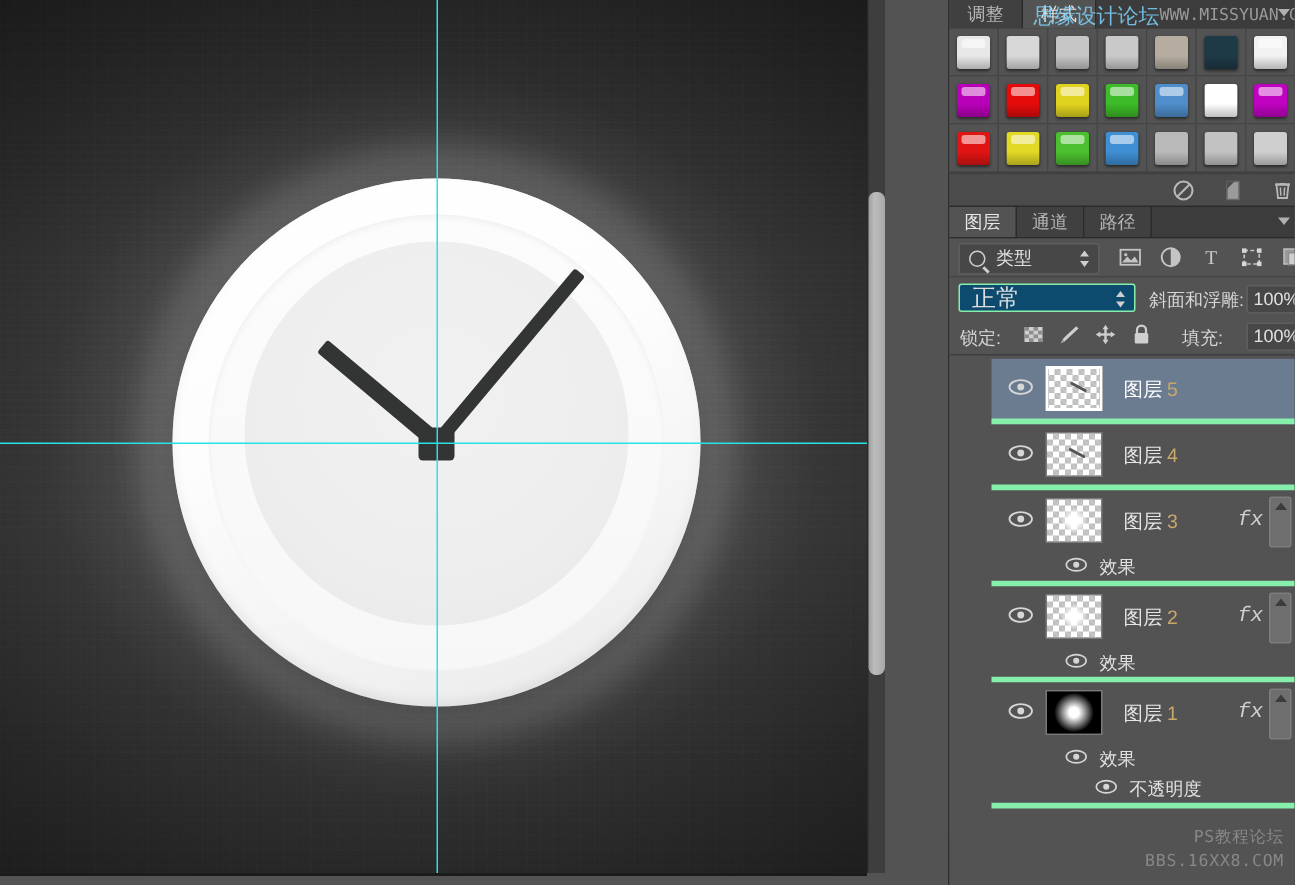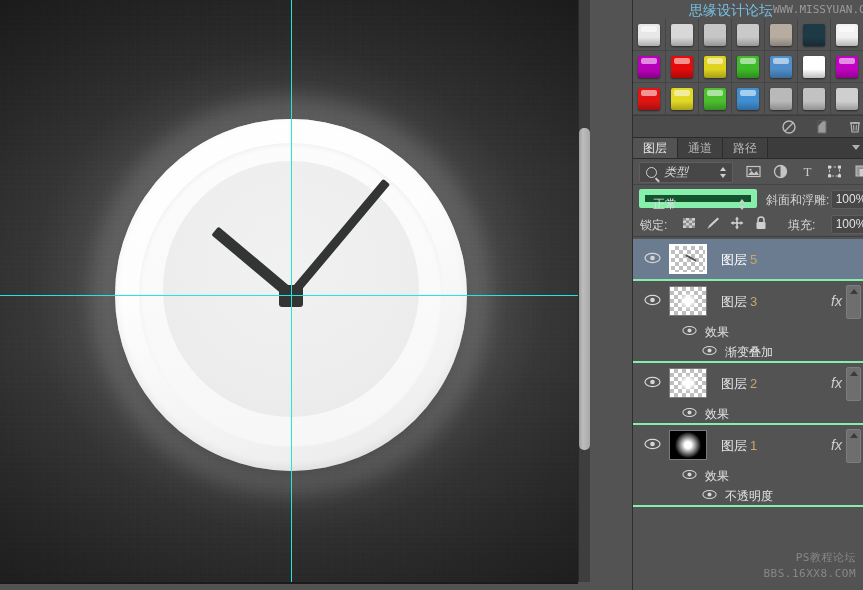--- a/index.html
+++ b/index.html
@@ -87,45 +87,45 @@
   
   .panel-layers{position:absolute;left:0;top:137px;width:231px;height:453px;background:#535353;
     border-top:1px solid #2b2b2b;}
   .lt-row{position:relative;height:20px;background:#3c3c3c;border-bottom:1px solid #2b2b2b;}
   .lt{float:left;height:20px;line-height:20px;padding:0 10px;font-size:12px;color:#b6b6b6;
     background:#404040;border-right:1px solid #2b2b2b;}
   .lt.active{background:#535353;color:#e8e8e8;}
   .filter-row{position:relative;height:25px;background:#535353;border-bottom:1px solid #444;}
   .kind-select{position:absolute;left:6px;top:3px;width:92px;height:19px;background:#474747;
     border:1px solid #5e5e5e;border-radius:2px;color:#ddd;font-size:12px;line-height:19px;}
-  .kind-select .lbl{position:absolute;left:24px;top:0;font-style:italic;}
+  .kind-select .lbl{position:absolute;left:24px;top:0;}
   .kind-select .mag{position:absolute;left:6px;top:4px;width:9px;height:9px;border:1.5px solid #cfcfcf;
     border-radius:50%;}
   .kind-select .mag::after{content:"";position:absolute;right:-4px;bottom:-3px;width:5px;height:1.5px;
     background:#cfcfcf;transform:rotate(45deg);}
   .spin{position:absolute;right:5px;top:4px;width:7px;height:11px;}
   .spin .up,.spin .dn{position:absolute;left:0;width:0;height:0;border-left:3.5px solid transparent;
     border-right:3.5px solid transparent;}
   .spin .up{top:0;border-bottom:4px solid #cfcfcf;}
   .spin .dn{bottom:0;border-top:4px solid #cfcfcf;}
   .fico{position:absolute;top:4px;width:17px;height:17px;}
   .blend-row{position:relative;height:26px;background:#535353;}
-  .blend-select{position:absolute;left:6px;top:4px;width:118px;height:19px;background:#14532d;
-    border:6px solid #86efac;border-radius:2px;color:#ddd;font-size:12px;line-height:19px;padding-left:8px;
+  .blend-select{position:absolute;left:6px;top:4px;width:118px;height:19px;background:#0c4a6e;
+    border:1px solid #86efac;border-radius:2px;color:#ddd;font-size:16px;line-height:19px;padding-left:8px;
     box-sizing:border-box;}
   .lbl-op{position:absolute;left:133px;top:7px;font-size:12px;color:#d6d6d6;}
   .num-box{position:absolute;width:38px;height:17px;background:#474747;border:1px solid #5e5e5e;
     border-radius:2px;color:#e2e2e2;font-size:12px;line-height:17px;text-align:center;}
   .lock-row{position:relative;height:25px;background:#535353;border-bottom:1px solid #3f3f3f;}
   .lock-lbl{position:absolute;left:7px;top:6px;font-size:12px;color:#d6d6d6;}
   .lk{position:absolute;top:4px;width:16px;height:16px;}
 
   
   .layer-list{position:absolute;left:0;top:101px;width:231px;height:318px;overflow:hidden;background:#535353;}
-  .layer{position:relative;background:#535353;border-bottom:2px solid #86efac;}
+  .layer{position:relative;background:#535353;border-bottom:4px solid #86efac;margin-left:28px;}
   .layer.sel{background:#6c7c90;}
   .layer-main{position:relative;height:40px;}
   .eye{position:absolute;left:11px;top:13px;width:17px;height:12px;}
   .thumb-wrap{position:absolute;left:36px;top:5px;width:38px;height:30px;background:#535353;
     border:1px solid #7a7a7a;box-sizing:border-box;}
   .layer.sel .thumb-wrap{border:2px solid #ffffff;}
   .checker{position:absolute;inset:0;
     background-image:
       linear-gradient(45deg,#bfbfbf 25%,transparent 25%,transparent 75%,#bfbfbf 75%),
       linear-gradient(45deg,#bfbfbf 25%,#ffffff 25%,#ffffff 75%,#bfbfbf 75%);
@@ -133,21 +133,21 @@
   .tglow{position:absolute;left:50%;top:50%;transform:translate(-50%,-50%);width:18px;height:18px;
     border-radius:50%;background:radial-gradient(circle,#fff 25%,rgba(255,255,255,0.0) 70%);}
   .tblack{position:absolute;inset:0;background:#000;}
   .tblack .tglow{width:26px;height:26px;background:radial-gradient(circle,#fff 18%,rgba(255,255,255,0.0) 72%);}
   .tstroke{position:absolute;left:40%;top:42%;width:12px;height:2px;background:#555;
     transform:rotate(28deg);border-radius:1px;}
   .layer-name{position:absolute;left:88px;top:12px;font-size:13px;color:#e6e6e6;}
   .layer-name .idx{color:#c7a76a;margin-left:3px;}
   .layer.sel .layer-name{color:#ffffff;}
   .fx{position:absolute;right:22px;top:12px;font-size:14px;font-style:italic;color:#cfcfcf;
-    font-family:Liberation Sans, sans-serif;}
+    font-family:Liberation Mono, monospace;}
   .fxbar{position:absolute;right:3px;top:4px;width:13px;height:32px;background:#6e6e6e;
     border:1px solid #7d7d7d;border-radius:2px;}
   .fxbar::after{content:"";position:absolute;left:2.5px;top:3px;width:0;height:0;
     border-left:4px solid transparent;border-right:4px solid transparent;border-bottom:5px solid #3b3b3b;}
   .sub{position:relative;height:20px;background:#535353;}
   .sub .eye{left:49px;top:4px;width:15px;height:11px;}
   .sub.lvl2 .eye{left:69px;}
   .sub-name{position:absolute;left:72px;top:3px;font-size:12px;color:#e2e2e2;}
   .sub.lvl2 .sub-name{left:92px;}
   .wm{position:absolute;right:8px;font-size:11px;color:#888;
@@ -183,20 +183,26 @@
 
     <div class="canvas-scroll">
       <div class="thumb" id="cthumb" style="top: 128px; height: 322px;"></div>
     </div>
     <div class="canvas-gutter"></div>
   </div>
 
   <div class="dock">
 
     <div class="panel-styles">
+      <div class="tabbar" id="styles-tabbar">
+
+      <div class="tab">调整</div>
+          <div class="tab active">样式</div>
+          <div class="tab-menu"></div>
+        </div>
       <div class="wm-top">思缘设计论坛</div>
       <div class="wm-top2">WWW.MISSYUAN.COM</div>
       <div class="sw-grid" id="sw-grid">
           <div class="sw-cell">
             <div class="sw" style="background: linear-gradient(rgb(232, 232, 232) 0%, rgb(232, 232, 232) 60%, rgba(0, 0, 0, 0.25) 100%), rgb(232, 232, 232);"></div>
           </div>
           <div class="sw-cell">
             <div class="sw plain" style="background: linear-gradient(rgb(216, 216, 216) 0%, rgb(216, 216, 216) 60%, rgba(0, 0, 0, 0.25) 100%), rgb(216, 216, 216);"></div>
           </div>
           <div class="sw-cell">
@@ -401,39 +407,45 @@
             </div>
           </div>
           <div class="layer">
             <div class="layer-main">
               <span class="eye"><svg width="17" height="12" viewBox="0 0 17 12">
                   <ellipse cx="8.5" cy="6" rx="7.5" ry="4.6" fill="none" stroke="#d6d6d6" stroke-width="1.2"></ellipse>
                   <circle cx="8.5" cy="6" r="2.3" fill="#d6d6d6"></circle>
                 </svg></span>
               <div class="thumb-wrap">
                 <div class="checker"></div>
+                <div class="tstroke"></div>
+              </div>
+              <div class="layer-name"><span>图层</span><span class="idx">4</span></div>
+            </div>
+          </div>
+          <div class="layer">
+            <div class="layer-main">
+              <span class="eye"><svg width="17" height="12" viewBox="0 0 17 12">
+                  <ellipse cx="8.5" cy="6" rx="7.5" ry="4.6" fill="none" stroke="#d6d6d6" stroke-width="1.2"></ellipse>
+                  <circle cx="8.5" cy="6" r="2.3" fill="#d6d6d6"></circle>
+                </svg></span>
+              <div class="thumb-wrap">
+                <div class="checker"></div>
                 <div class="tglow"></div>
               </div>
               <div class="layer-name"><span>图层</span><span class="idx">3</span></div>
               <span class="fx">fx</span>
               <span class="fxbar"></span>
             </div>
             <div class="sub">
               <span class="eye"><svg width="15" height="11" viewBox="0 0 17 12">
                   <ellipse cx="8.5" cy="6" rx="7.5" ry="4.6" fill="none" stroke="#d6d6d6" stroke-width="1.2"></ellipse>
                   <circle cx="8.5" cy="6" r="2.3" fill="#d6d6d6"></circle>
                 </svg></span>
               <span class="sub-name">效果</span>
-            </div>
-            <div class="sub lvl2">
-              <span class="eye"><svg width="15" height="11" viewBox="0 0 17 12">
-                  <ellipse cx="8.5" cy="6" rx="7.5" ry="4.6" fill="none" stroke="#d6d6d6" stroke-width="1.2"></ellipse>
-                  <circle cx="8.5" cy="6" r="2.3" fill="#d6d6d6"></circle>
-                </svg></span>
-              <span class="sub-name">渐变叠加</span>
             </div>
           </div>
           <div class="layer">
             <div class="layer-main">
               <span class="eye"><svg width="17" height="12" viewBox="0 0 17 12">
                   <ellipse cx="8.5" cy="6" rx="7.5" ry="4.6" fill="none" stroke="#d6d6d6" stroke-width="1.2"></ellipse>
                   <circle cx="8.5" cy="6" r="2.3" fill="#d6d6d6"></circle>
                 </svg></span>
               <div class="thumb-wrap">
                 <div class="checker"></div>

